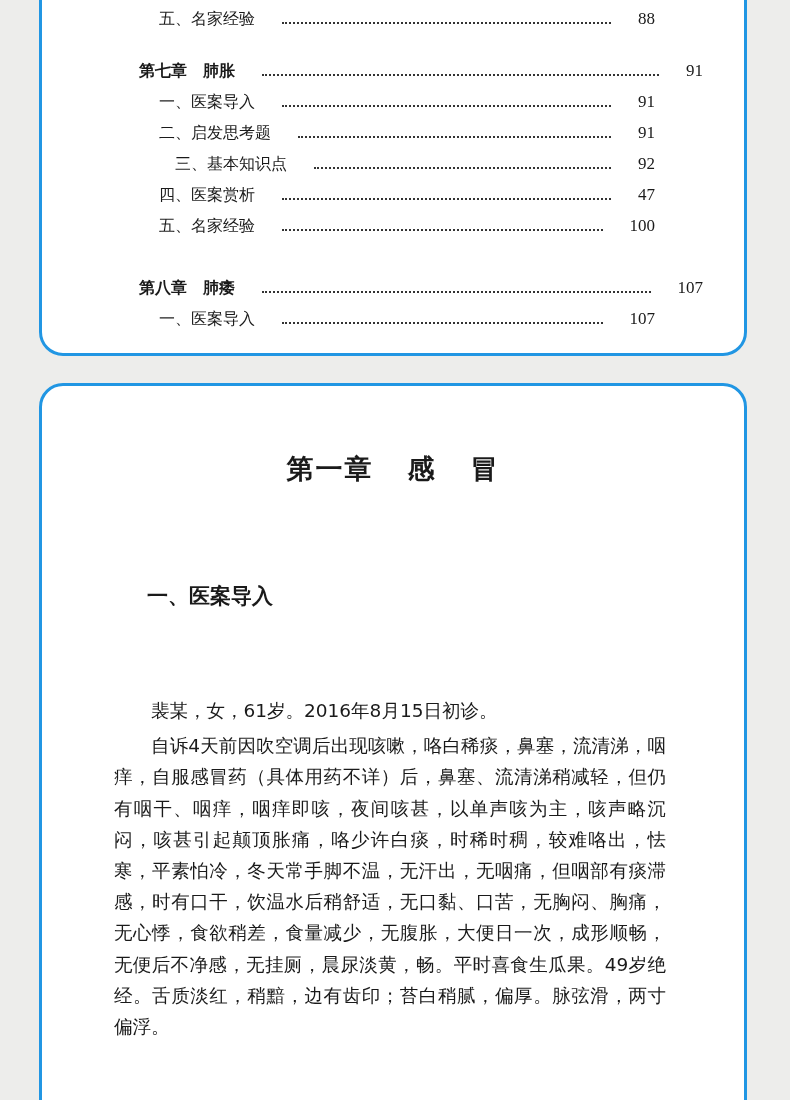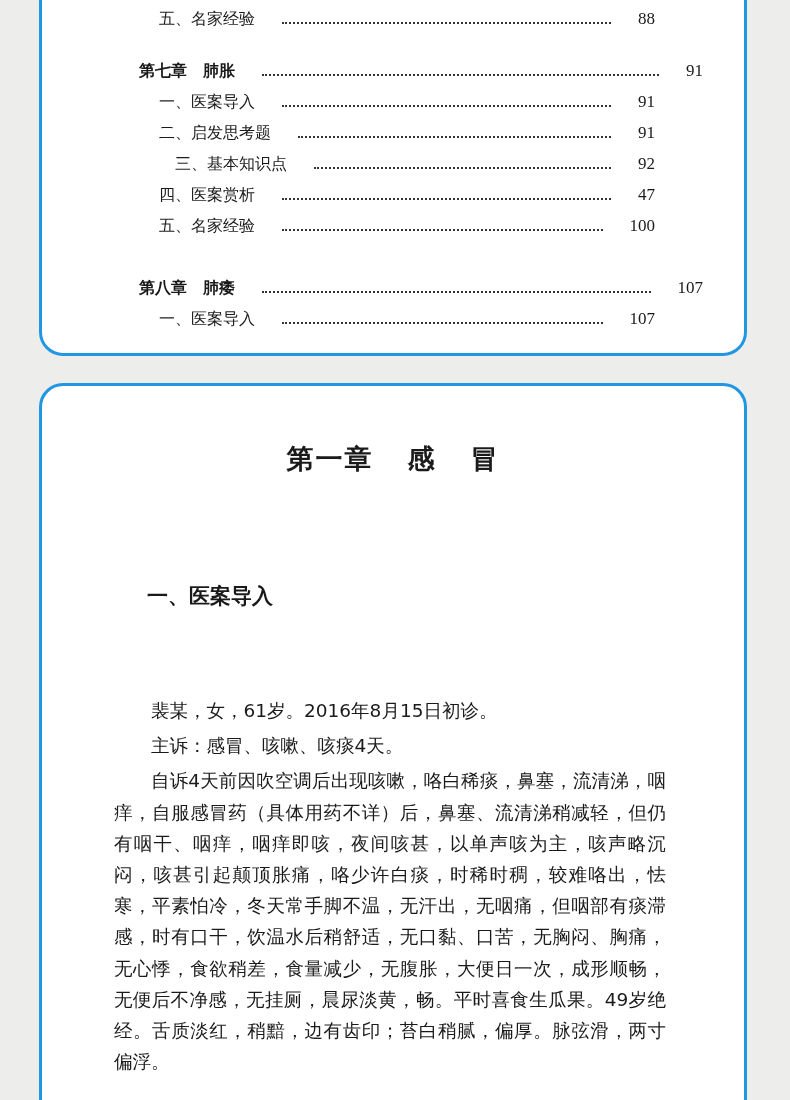--- a/index.html
+++ b/index.html
@@ -38,21 +38,21 @@
     flex: 1; margin: 0 4px;
     border-bottom: 2px dotted #333;
     height: 0; position: relative; top: 4px;
   }
   .toc-row .page { white-space: nowrap; font-family: "Liberation Serif", serif; font-size: 17px; }
   .toc-chapter { padding-left: 97px; padding-right: 41px; }
   .toc-section { padding-left: 117px; padding-right: 89px; }
   .toc-chapter .label { font-weight: bold; }
 
   .chapter-title {
-    position: absolute; top: 55px; left: 0; right: 0;
+    position: absolute; top: 65px; left: 0; right: 0;
     text-align: center; font-size: 27px; font-weight: bold;
     letter-spacing: 2px;
   }
   .chapter-title .sp { display: inline-block; width: 34px; }
   .section-heading {
     position: absolute; top: 196px; left: 105px;
     font-size: 21px; font-weight: bold;
     font-family: "DejaVu Sans", sans-serif;
   }
   .case-title {
@@ -121,16 +121,15 @@
     </div>
 </div>
 
 <div class="card card-bottom">
   <div class="chapter-title">
     <span>第一章</span><span class="sp"></span><span>感</span><span class="sp"></span><span>冒</span>
   </div>
   <div class="section-heading">一、医案导入</div>
   <div class="body-text">
     <p>裴某，女，61岁。2016年8月15日初诊。</p>
-    <p>主诉：感冒、咳嗽、咳痰4天。</p>
     <p>自诉4天前因吹空调后出现咳嗽，咯白稀痰，鼻塞，流清涕，咽痒，自服感冒药（具体用药不详）后，鼻塞、流清涕稍减轻，但仍有咽干、咽痒，咽痒即咳，夜间咳甚，以单声咳为主，咳声略沉闷，咳甚引起颠顶胀痛，咯少许白痰，时稀时稠，较难咯出，怯寒，平素怕冷，冬天常手脚不温，无汗出，无咽痛，但咽部有痰滞感，时有口干，饮温水后稍舒适，无口黏、口苦，无胸闷、胸痛，无心悸，食欲稍差，食量减少，无腹胀，大便日一次，成形顺畅，无便后不净感，无挂厕，晨尿淡黄，畅。平时喜食生瓜果。49岁绝经。舌质淡红，稍黯，边有齿印；苔白稍腻，偏厚。脉弦滑，两寸偏浮。</p>
   </div>
 </div>
 
 </body></html>

